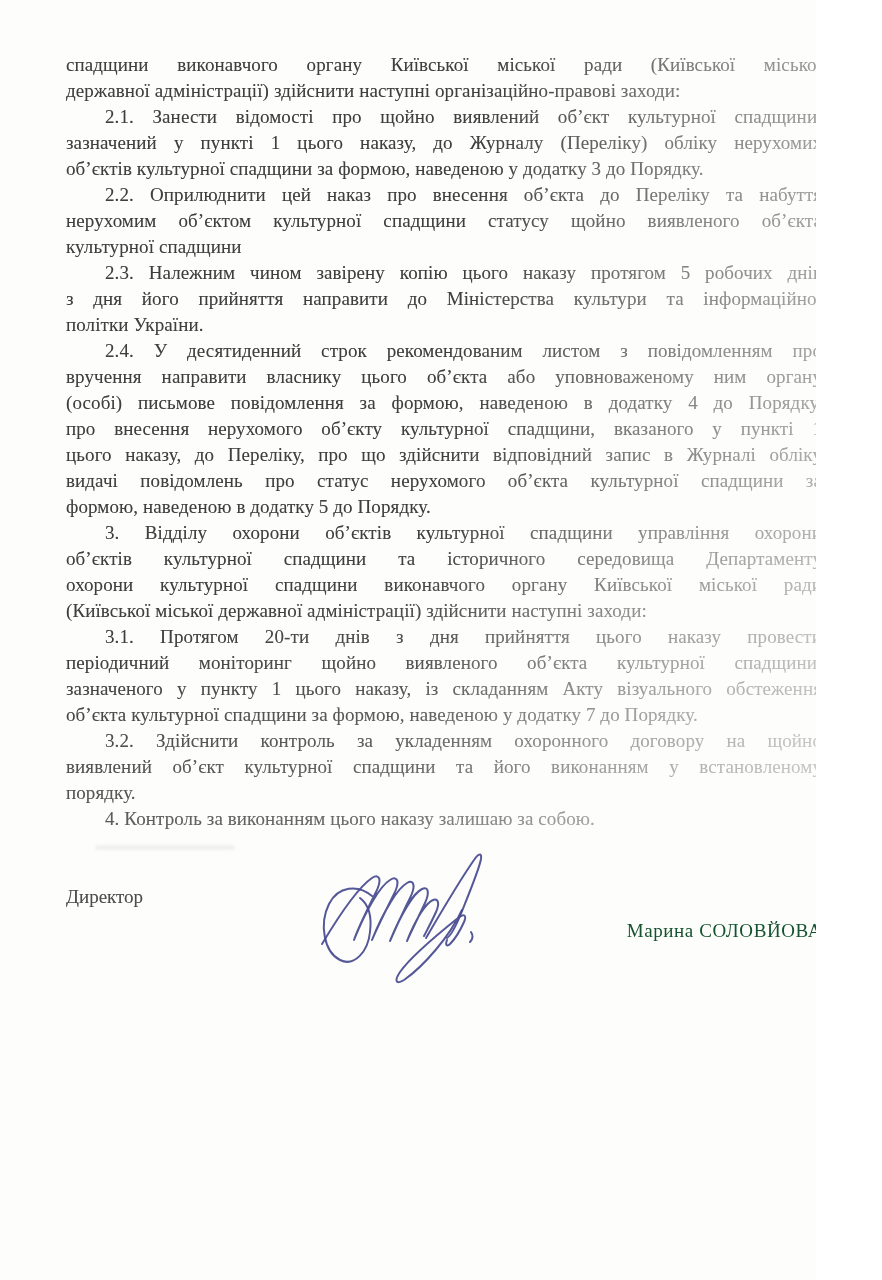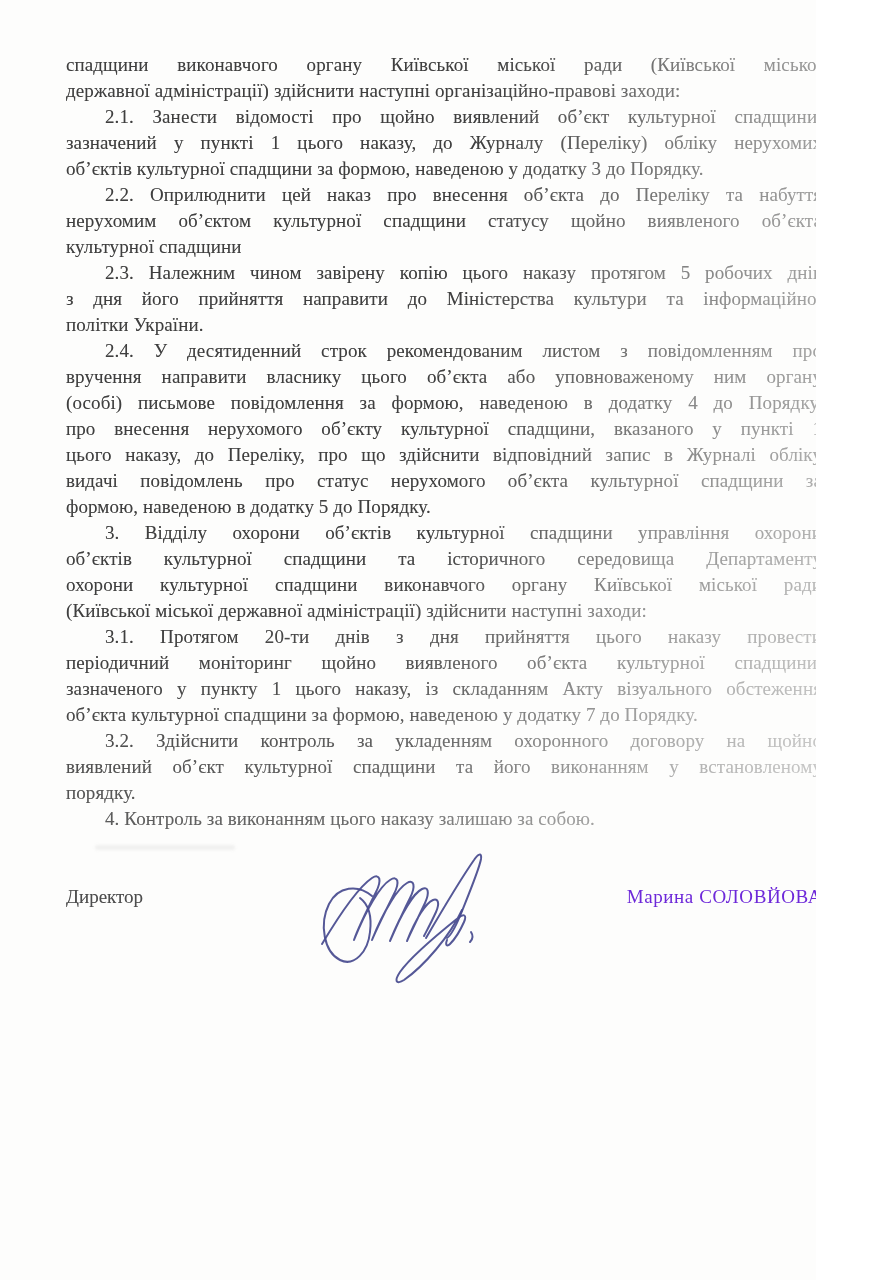--- a/index.html
+++ b/index.html
@@ -69,22 +69,23 @@
   }
   .position-title {
     font-size: 19px;
     line-height: 24px;
     color: #4d4d4d;
     text-shadow: 0 0 0.6px rgba(70,70,70,0.3);
   }
   .signer-name {
     font-size: 19px;
     line-height: 24px;
-    color: #6d28d9;
+    color: #14532d;
     letter-spacing: 0.6px;
+    margin-top: 34px;
   }
   .signature-svg {
     position: absolute;
     left: 248px;
     top: -37px;
     width: 180px;
     height: 145px;
   }
   .signature-svg path {
     fill: none;

